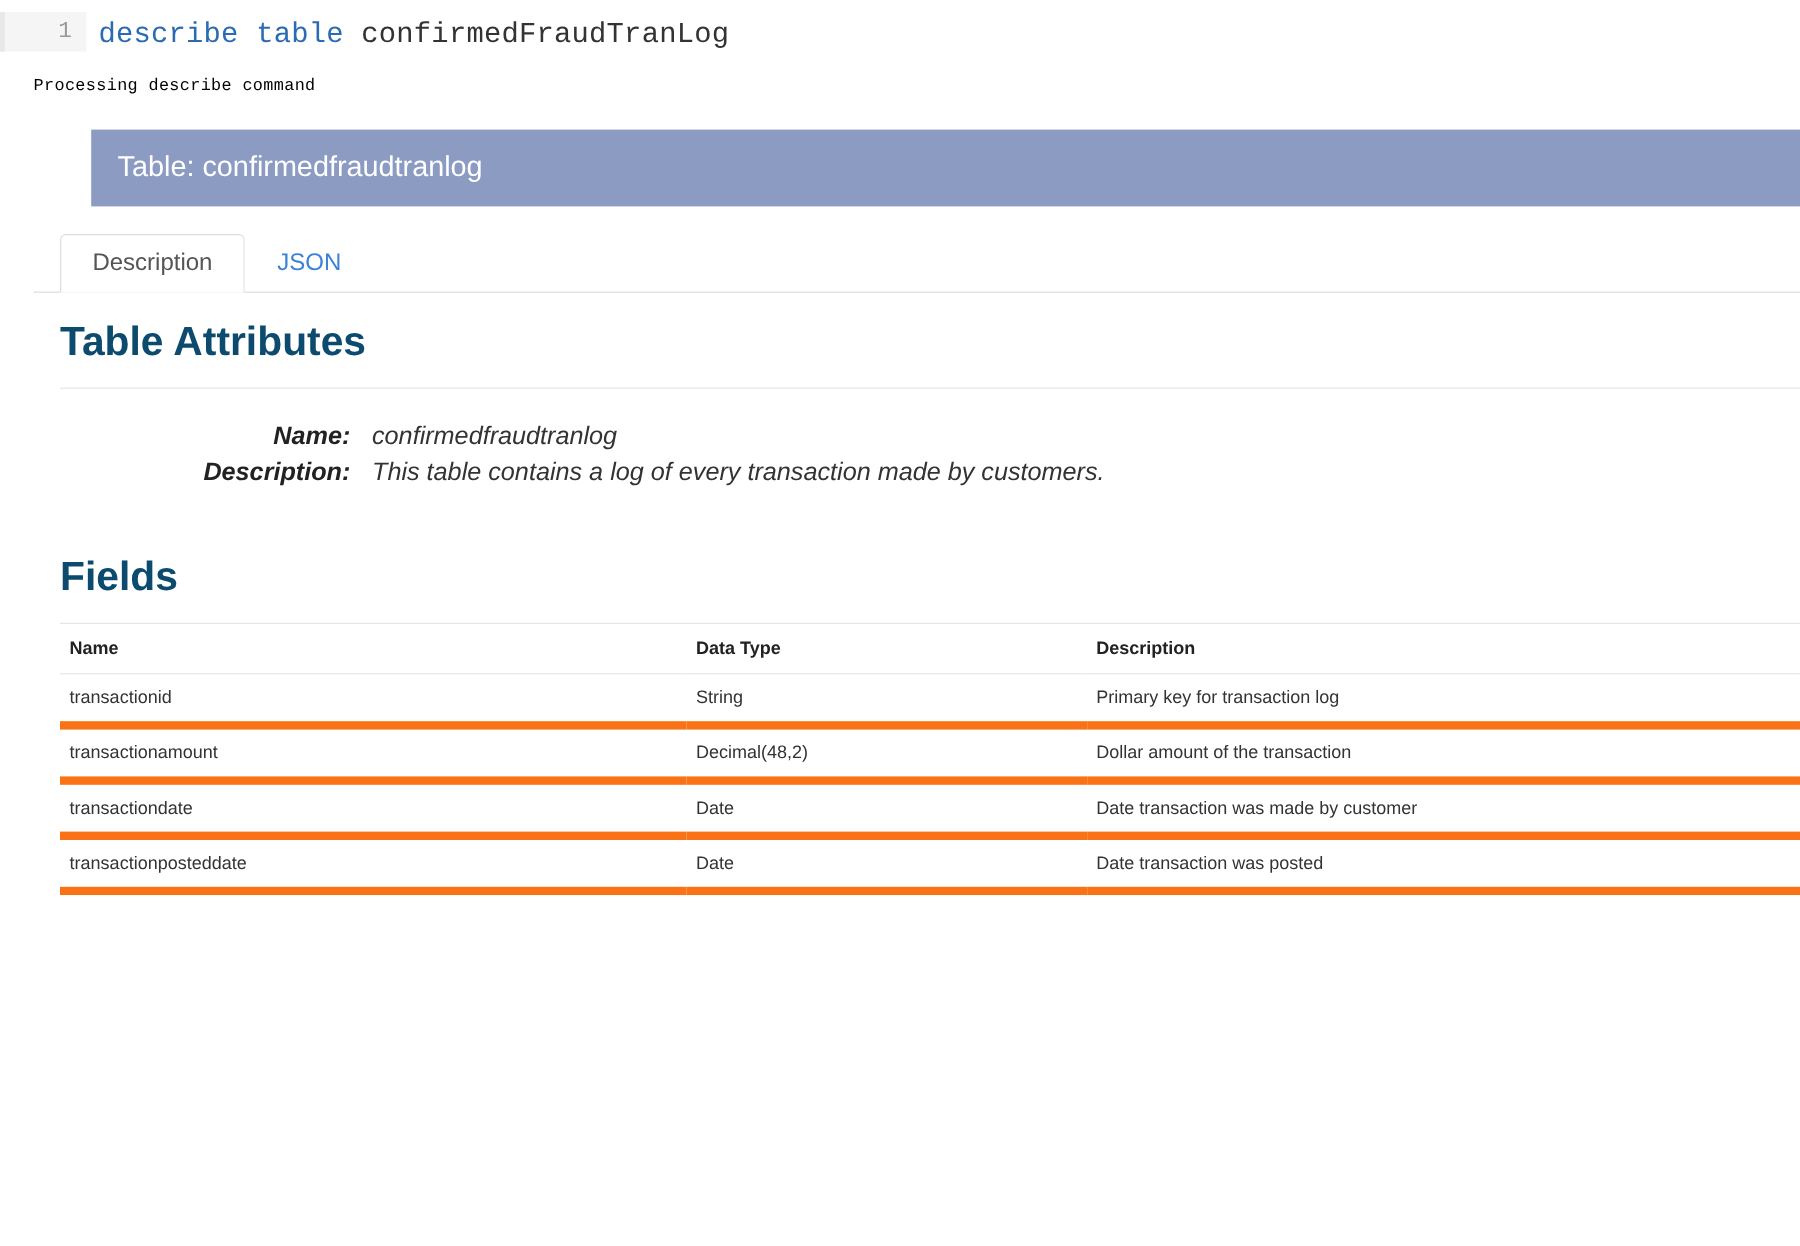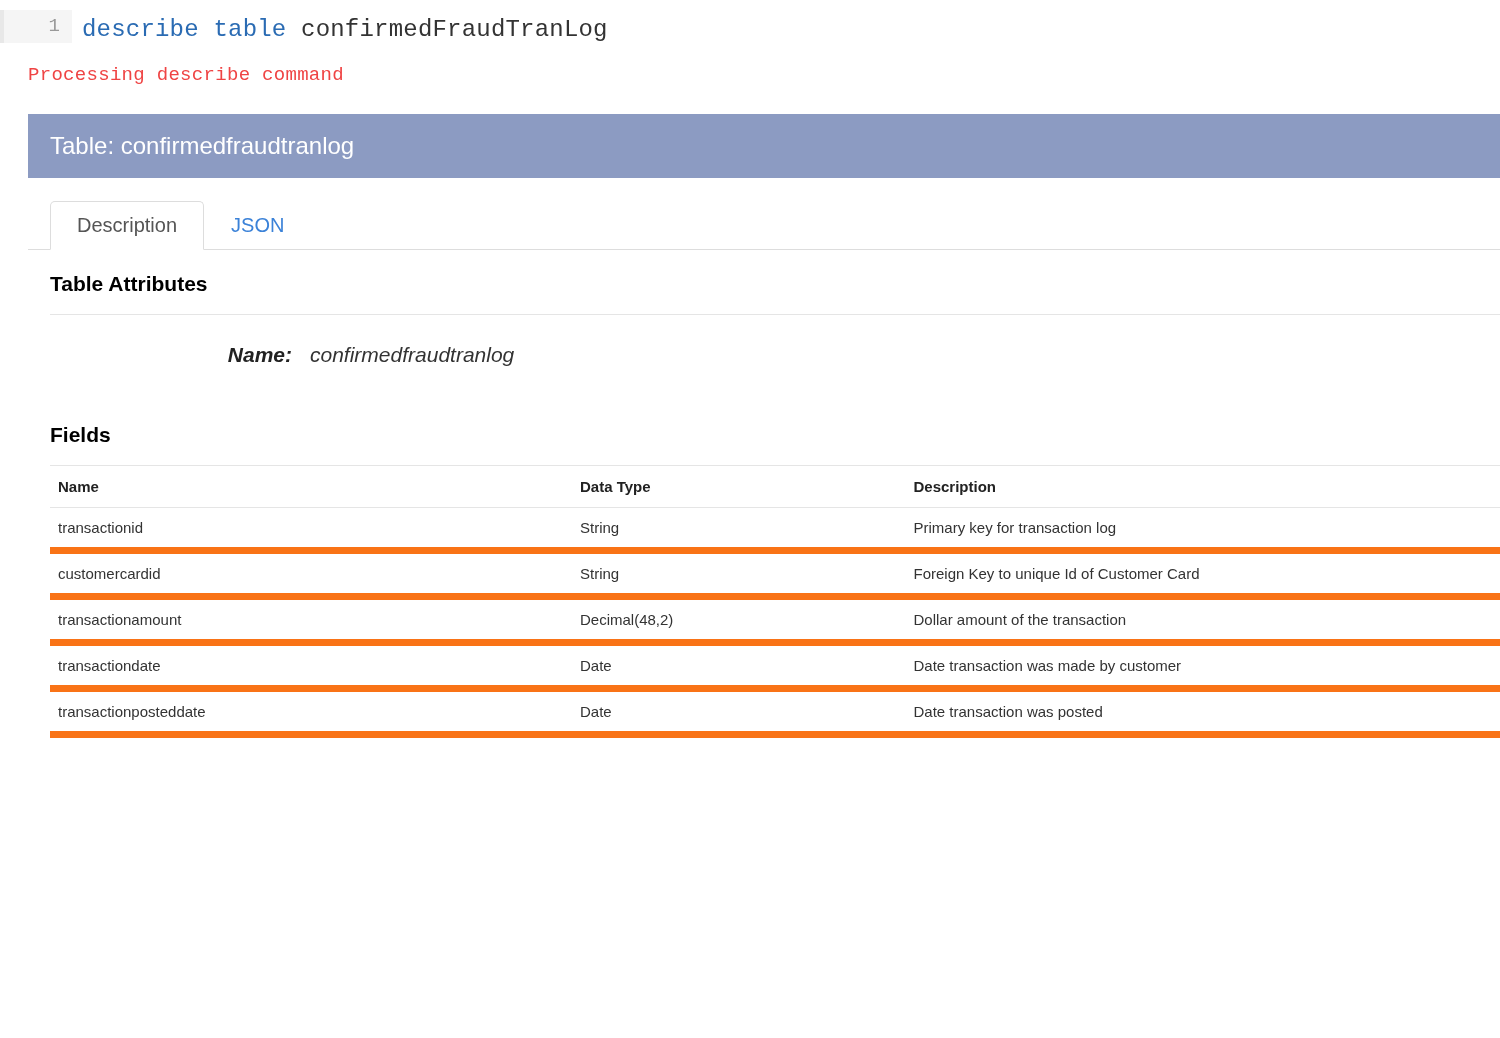--- a/index.html
+++ b/index.html
@@ -30,34 +30,35 @@
     font-size: 24px;
     padding: 2px 10px;
     line-height: 1.5;
     letter-spacing: 0.2px;
   }
   .kw1 { color: #2a6bb3; }
   .kw2 { color: #2a6bb3; }
   .ident { color: #333; }
   .output-text {
     font-family: "SFMono-Regular", Consolas, "Liberation Mono", Menlo, monospace;
-    font-size: 19px;
-    color: #ef4444;
+    font-size: 14px;
+    color: #000000;
     padding: 8px 0 28px 28px;
     letter-spacing: 0.3px;
   }
   .panel {
     margin: 0 0 0 28px;
   }
   .panel-header {
     background: #8c9bc2;
     color: #fff;
     font-size: 24px;
     padding: 18px 22px;
     font-weight: 400;
+    margin-left: 48px;
   }
   .tabs {
     display: flex;
     border-bottom: 1px solid #ddd;
     padding: 22px 0 0 22px;
     gap: 0;
   }
   .tab {
     padding: 12px 26px;
     font-size: 20px;
@@ -72,23 +73,23 @@
     color: #555;
     border: 1px solid #ddd;
     border-bottom: 1px solid #fff;
     border-radius: 5px 5px 0 0;
     background: #fff;
   }
   .tab.link {
     color: #3b82d8;
   }
   .section-title {
-    color: #000000;
+    color: #0c4a6e;
     font-weight: 700;
-    font-size: 21px;
+    font-size: 34px;
     padding: 22px 0 18px 22px;
   }
   .hr {
     border: none;
     border-top: 1px solid #e5e5e5;
     margin: 0 0 0 22px;
   }
   .attrs {
     padding: 28px 0 28px 22px;
   }
@@ -158,45 +159,44 @@
     <div class="tab link">JSON</div>
   </div>
 
   <div class="section-title">Table Attributes</div>
   <hr class="hr">
 
   <div class="attrs">
     <div class="attr-row">
       <div class="attr-label">Name:</div>
       <div class="attr-value">confirmedfraudtranlog</div>
+    </div>
+    <div class="attr-row">
+      <div class="attr-label">Description:</div>
+      <div class="attr-value">This table contains a log of every transaction made by customers.</div>
     </div>
   </div>
 
   <div class="section-title">Fields</div>
 
   <table class="fields-table">
     <thead>
       <tr>
         <th class="col-name">Name</th>
         <th class="col-type">Data Type</th>
         <th class="col-desc">Description</th>
       </tr>
     </thead>
     <tbody id="fields-body">
         <tr>
           <td>transactionid</td>
           <td>String</td>
           <td>Primary key for transaction log</td>
         </tr>
         <tr>
-          <td>customercardid</td>
-          <td>String</td>
-          <td>Foreign Key to unique Id of Customer Card</td>
-        </tr>
-        <tr>
           <td>transactionamount</td>
           <td>Decimal(48,2)</td>
           <td>Dollar amount of the transaction</td>
         </tr>
         <tr>
           <td>transactiondate</td>
           <td>Date</td>
           <td>Date transaction was made by customer</td>
         </tr>
         <tr>

